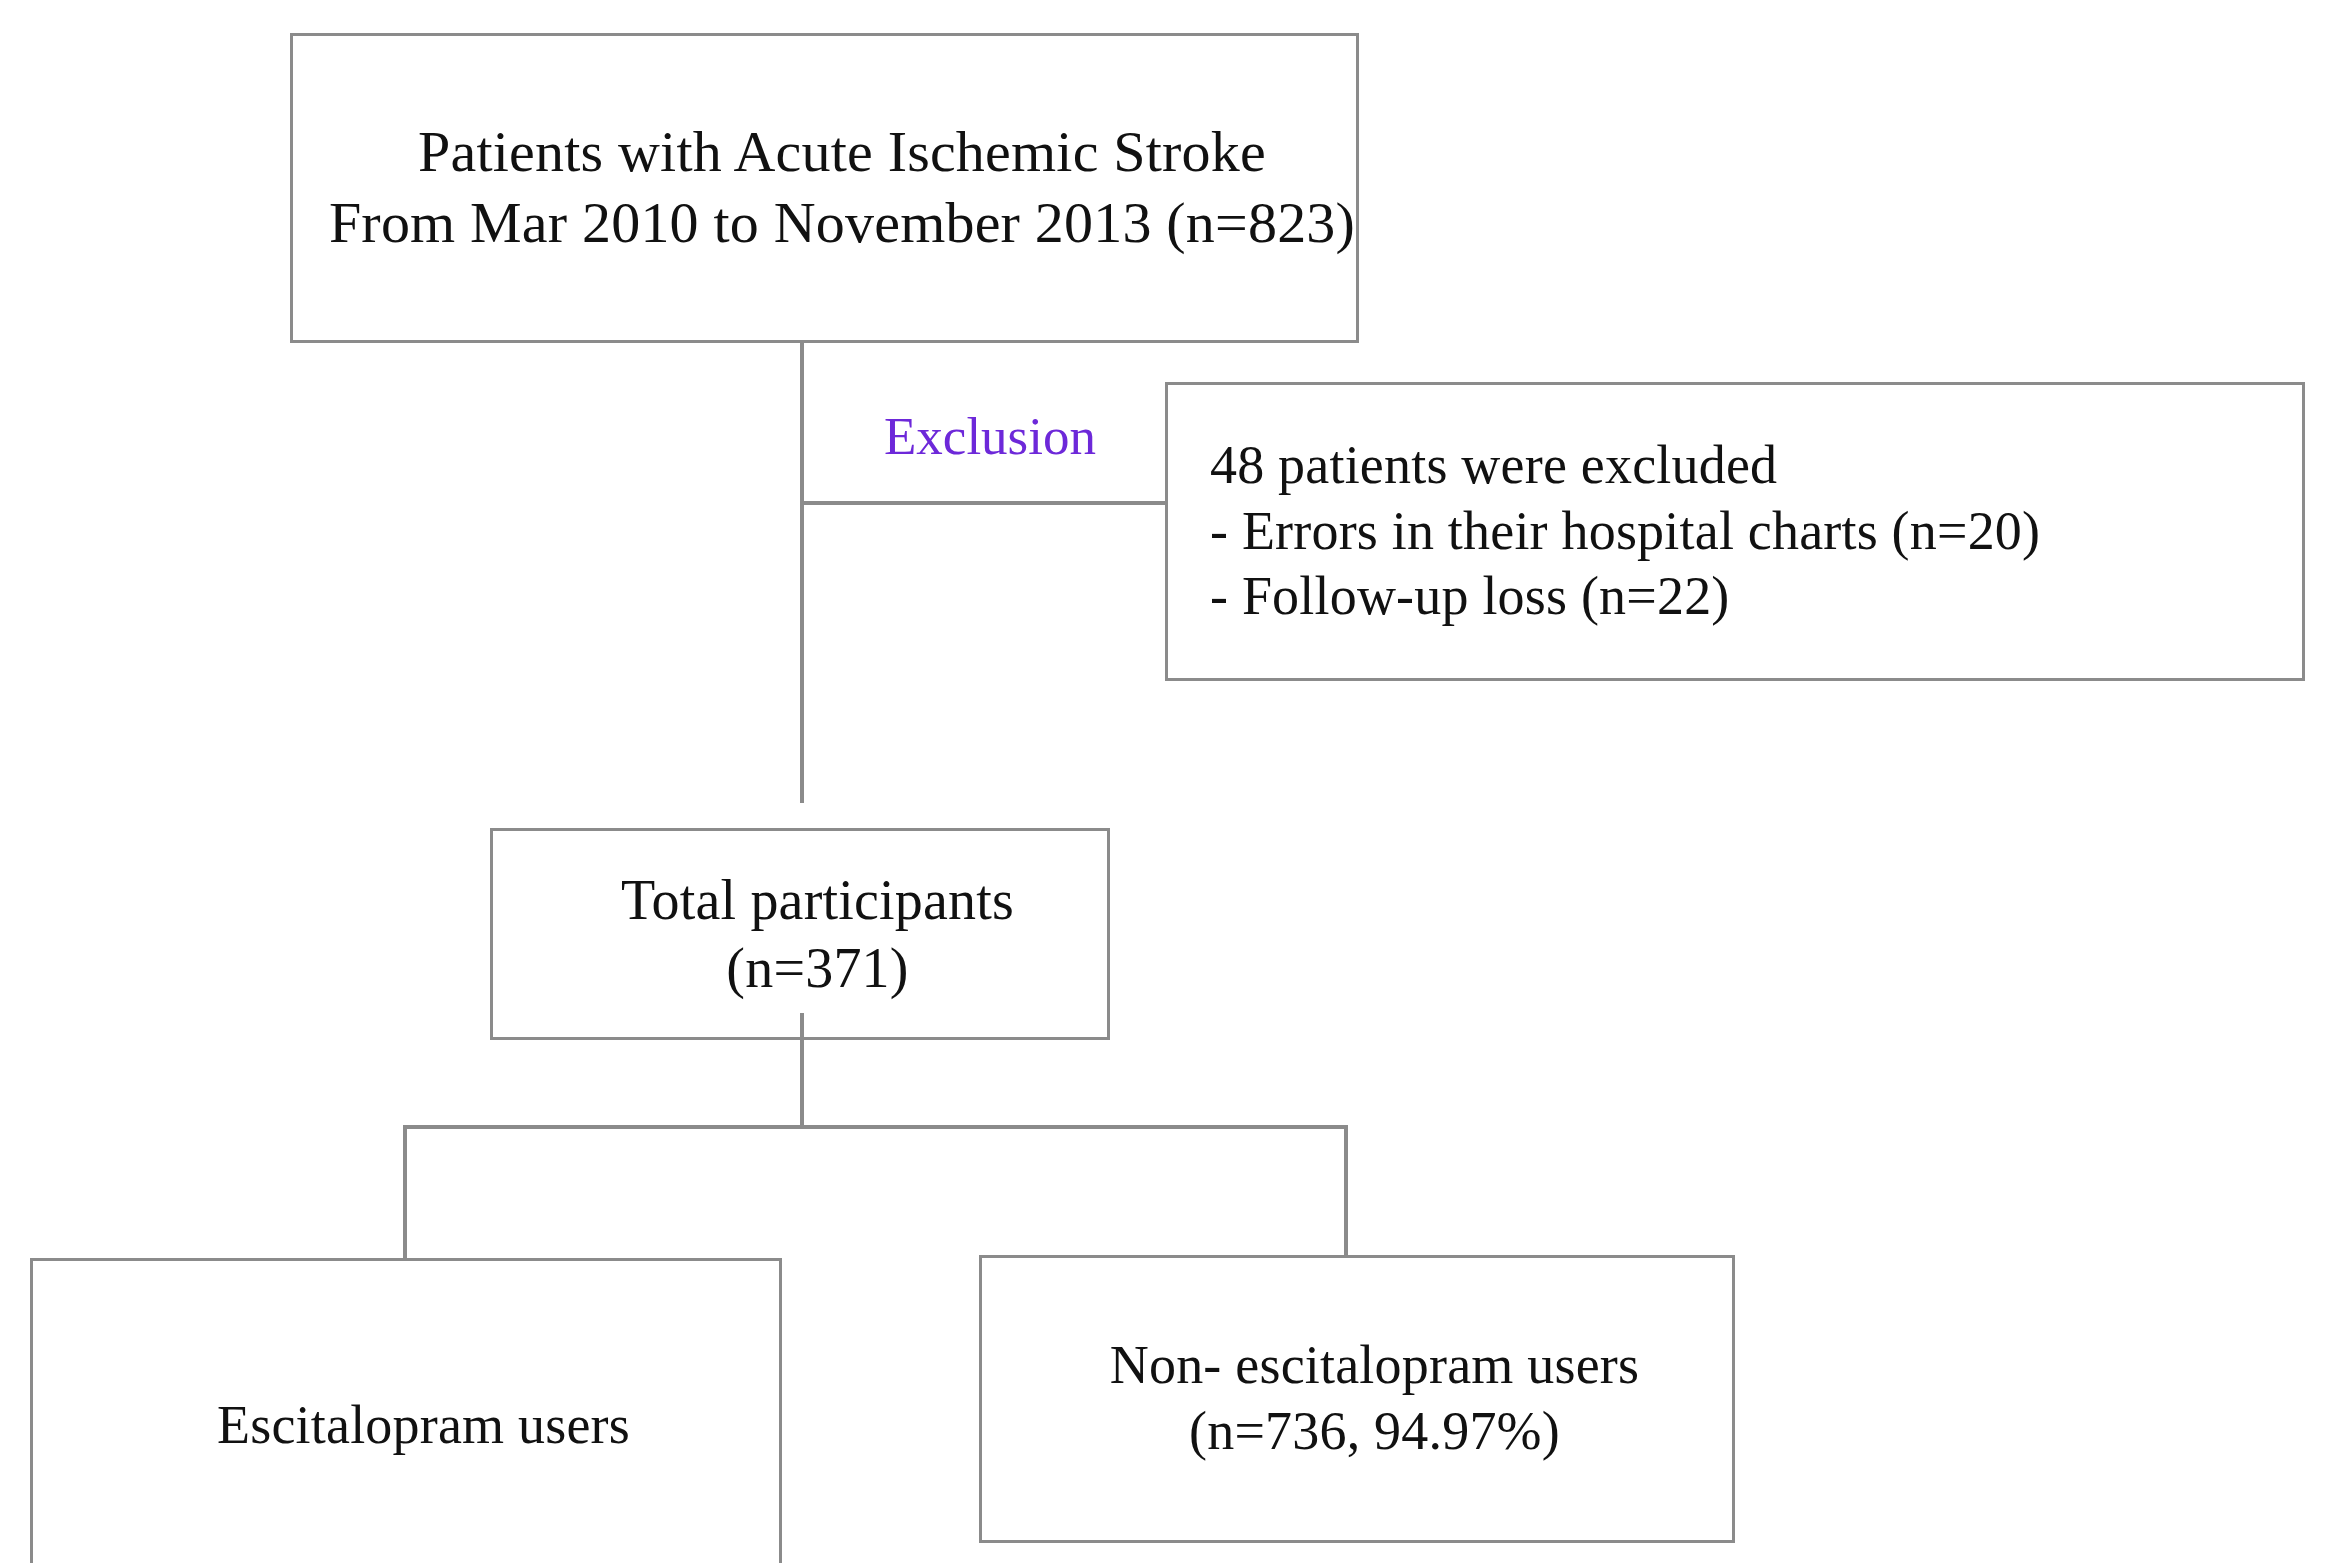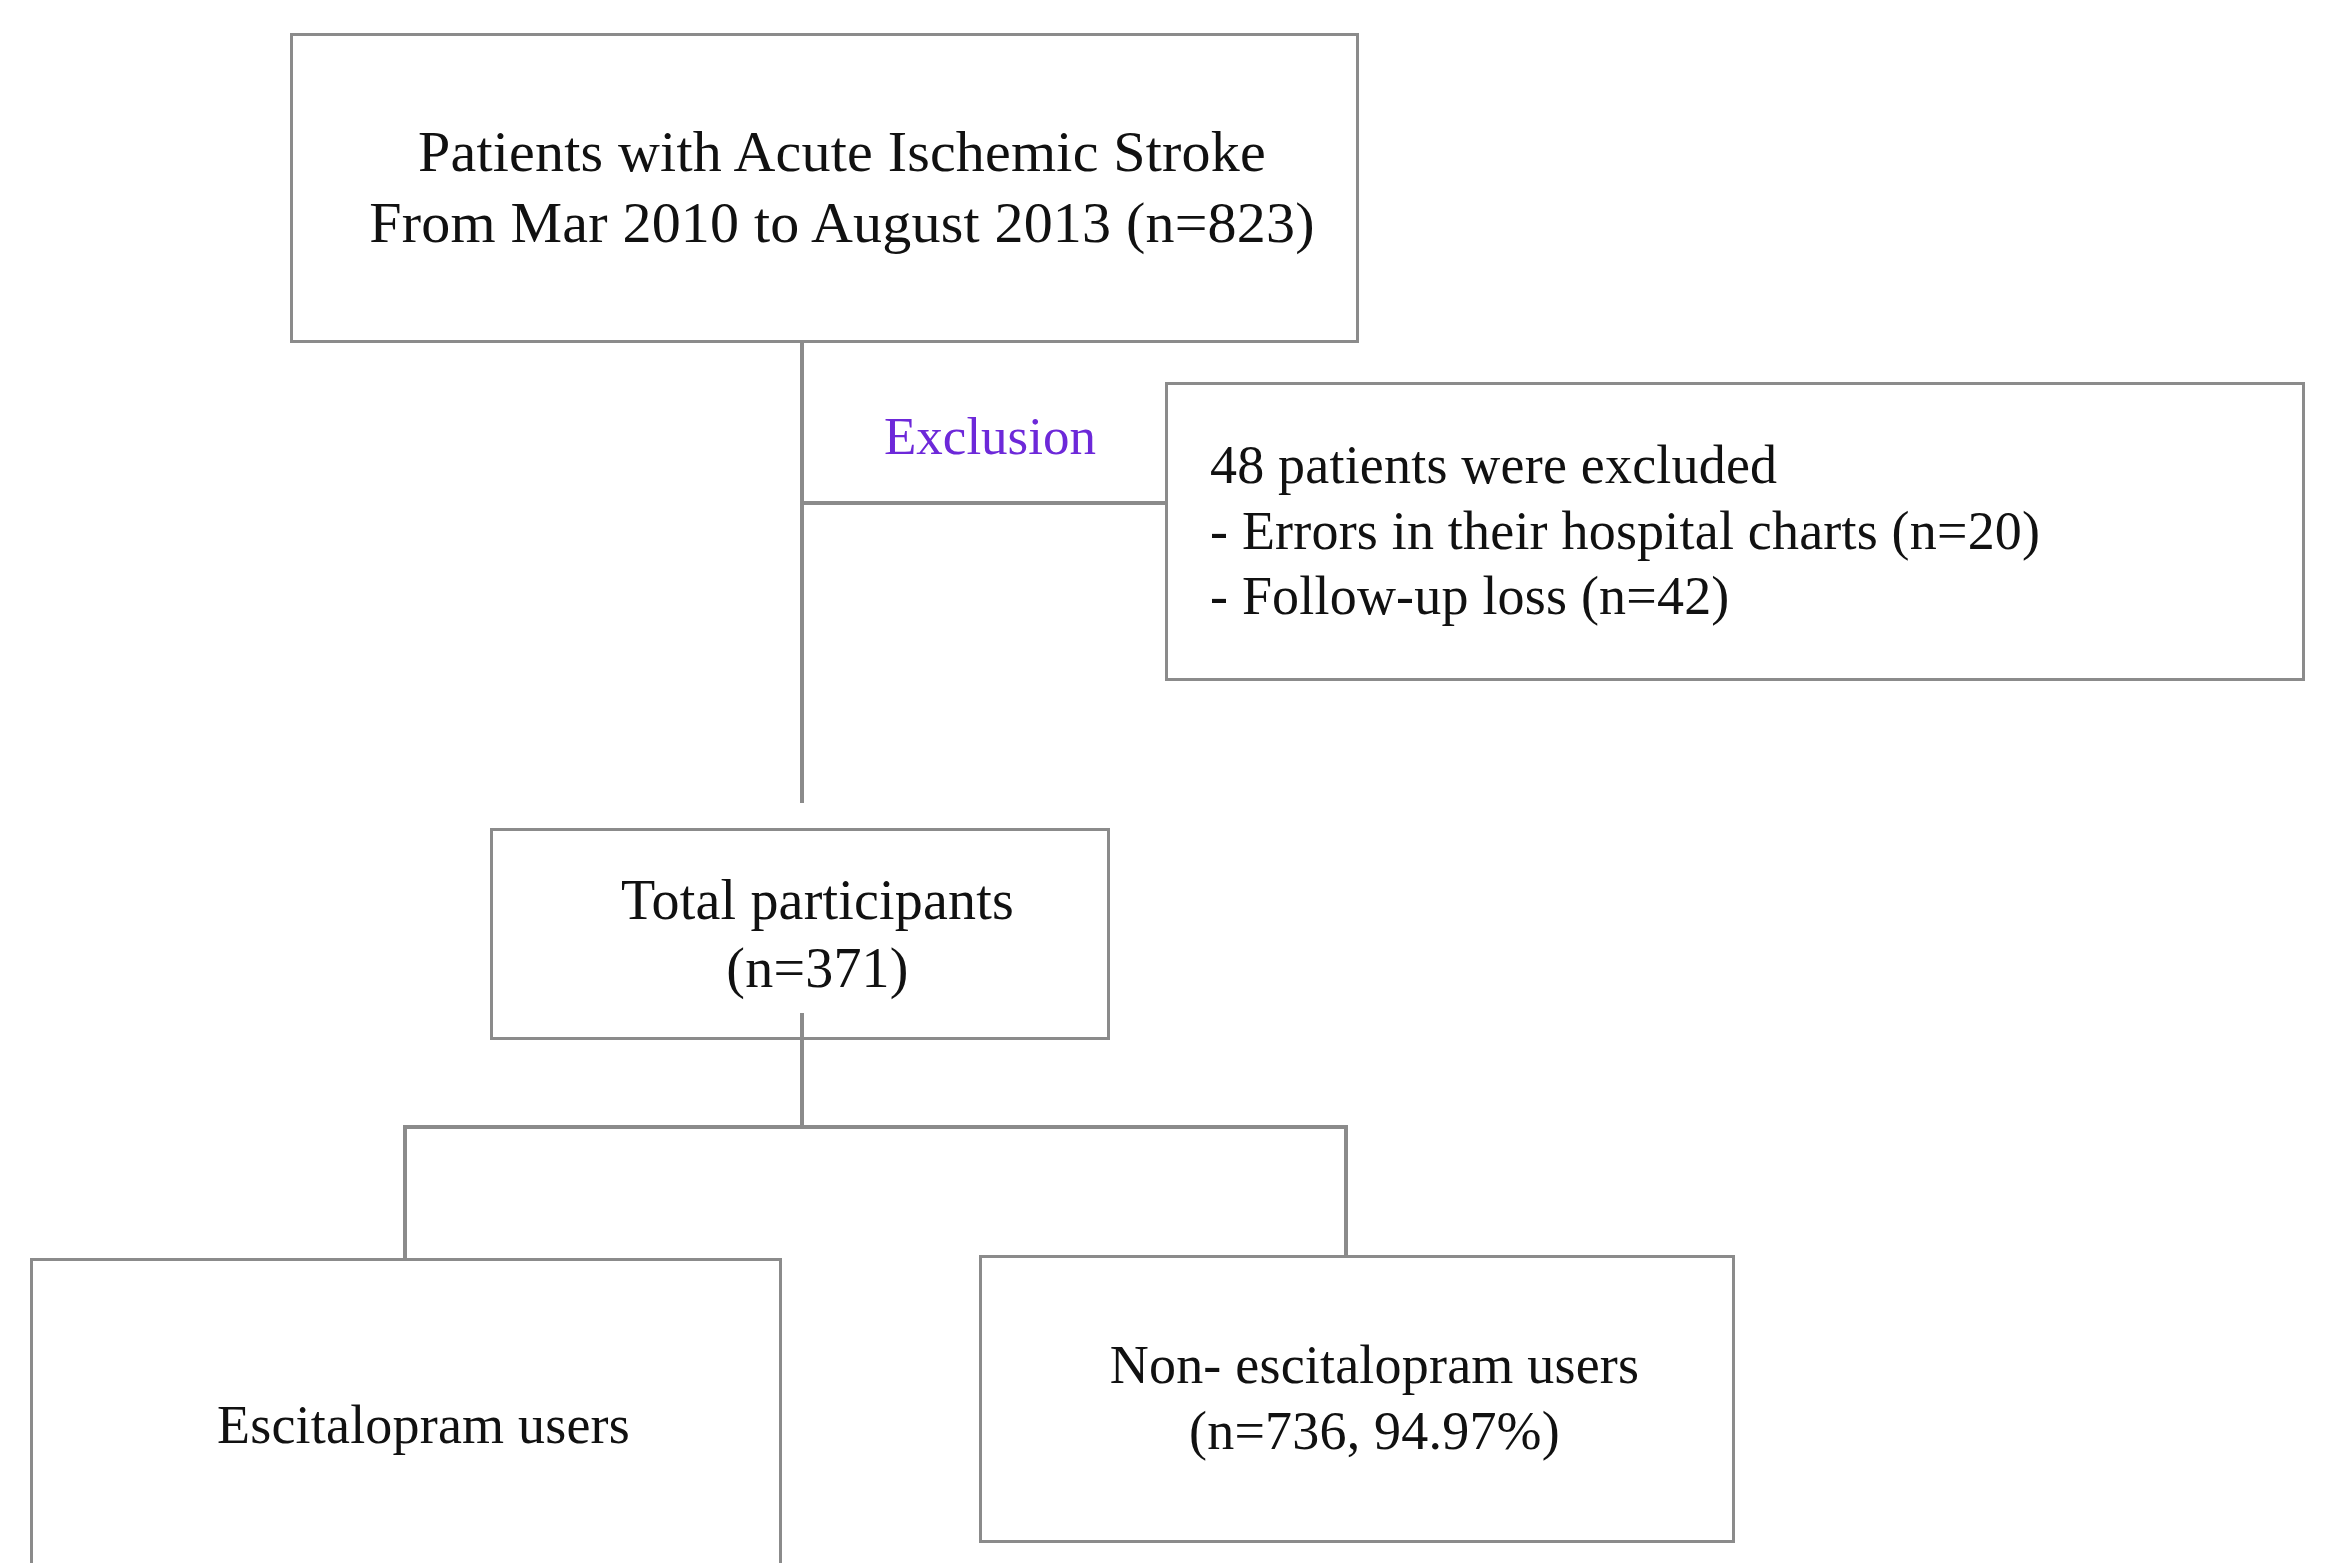--- a/index.html
+++ b/index.html
@@ -89,33 +89,33 @@
     color: #6d28d9;
   }
 </style>
 </head>
 <body>
 
 <div id="canvas">
 
   <div class="node" id="node-source">
     <span class="line">Patients with Acute Ischemic Stroke</span>
-    <span class="line">From Mar 2010 to August 2013 (n=823)</span>
+    <span class="line">From Mar 2010 to November 2013 (n=823)</span>
   </div>
 
   <div class="conn v" id="conn-source-down"></div>
 
   <div id="label-exclusion">Exclusion</div>
 
   <div class="conn h" id="conn-exclusion-h"></div>
 
   <div class="node left-align" id="node-exclusion">
     <span class="line">48 patients were excluded</span>
     <span class="line">- Errors in their hospital charts (n=20)</span>
-    <span class="line">- Follow-up loss (n=42)</span>
+    <span class="line">- Follow-up loss (n=22)</span>
   </div>
 
   <div class="node" id="node-total">
     <span class="line">Total participants</span>
     <span class="line">(n=371)</span>
   </div>
 
   <div class="conn v" id="conn-total-down"></div>
   <div class="conn h" id="conn-split-h"></div>
   <div class="conn v" id="conn-left-down"></div>

